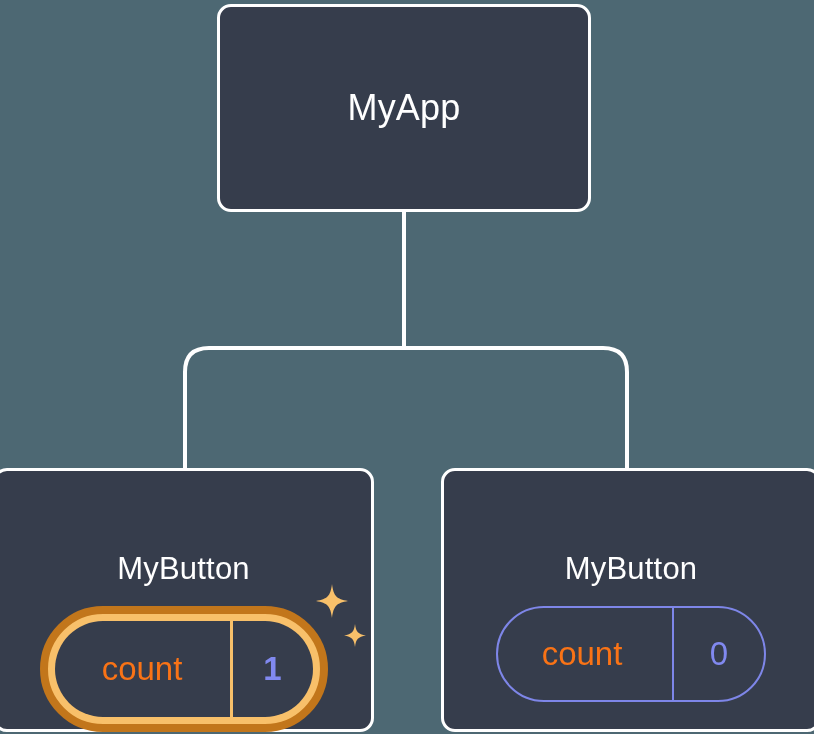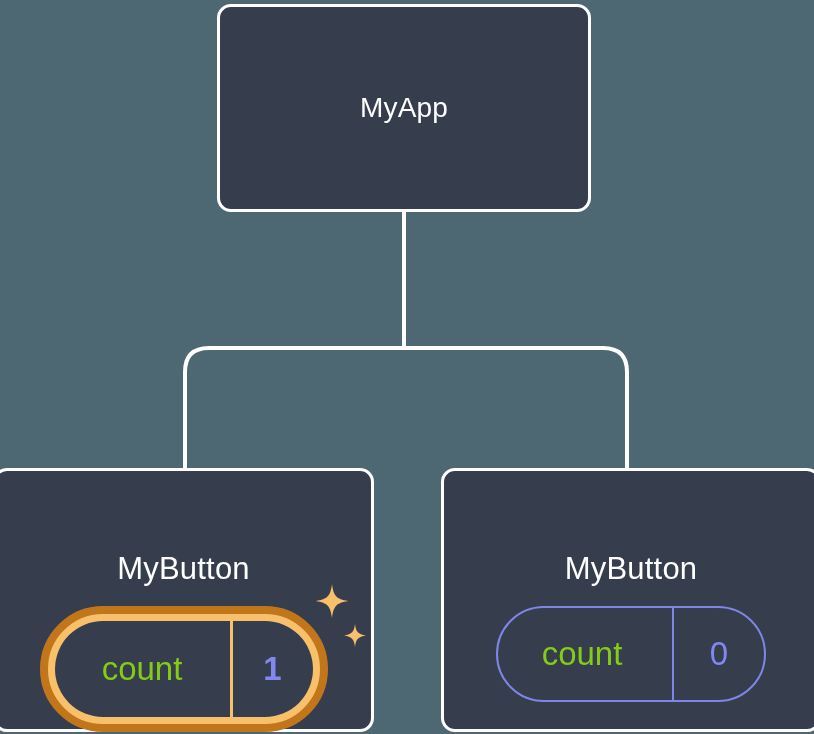--- a/index.html
+++ b/index.html
@@ -57,21 +57,21 @@
   .node-child-right {
     left: 441px;
     top: 468px;
     width: 380px;
     height: 264px;
     padding-top: 38px;
   }
 
   .node-title {
     color: #ffffff;
-    font-size: 28px;
+    font-size: 36px;
     font-weight: 400;
     letter-spacing: 0.2px;
     line-height: 1;
   }
   .node-child-left .node-title,
   .node-child-right .node-title {
     font-size: 31px;
     margin-top: 44px;
   }
 
@@ -93,21 +93,21 @@
     background: #363d4c;
   }
   .pill-cell {
     display: flex;
     align-items: center;
     justify-content: center;
     box-sizing: border-box;
   }
   .pill-name {
     font-size: 33px;
-    color: #84cc16;
+    color: #f97316;
     font-weight: 400;
   }
   .pill-value {
     font-size: 33px;
     color: #8189f0;
   }
 
   
   .pill-plain {
     border: 2px solid #7e86e8;

